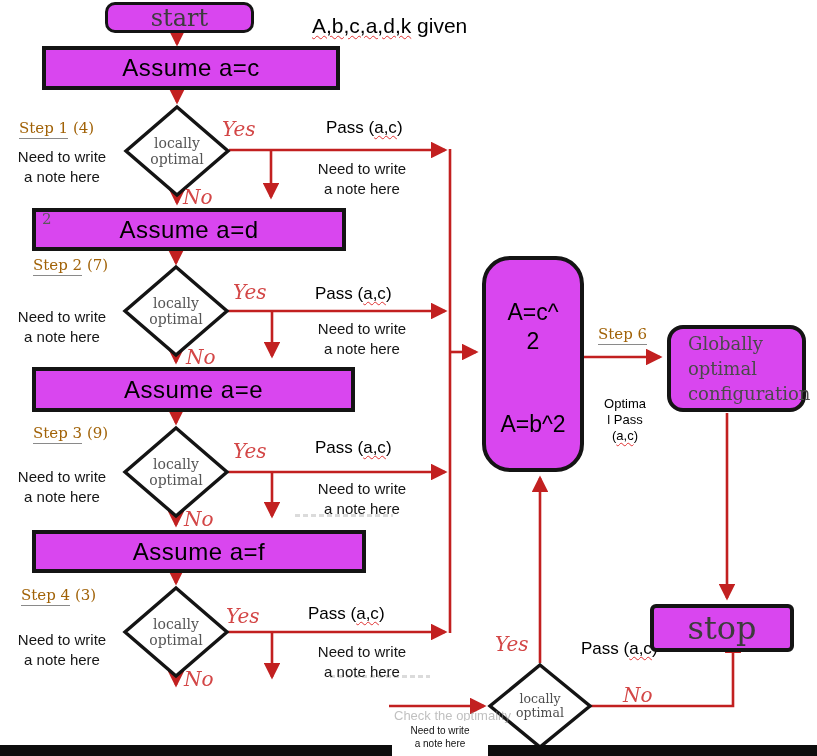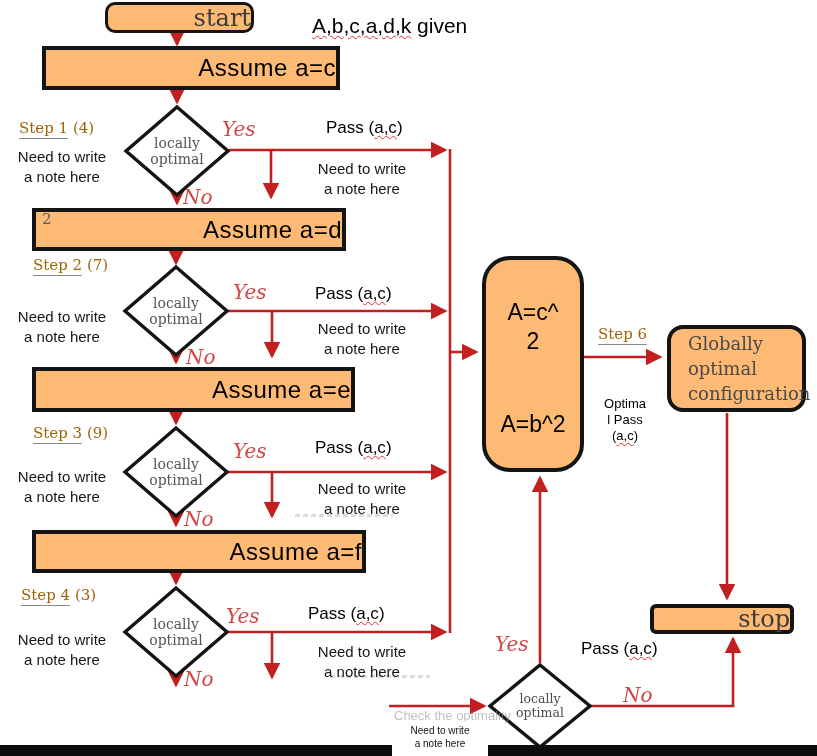--- a/index.html
+++ b/index.html
@@ -1,21 +1,21 @@
 <!DOCTYPE html>
 <html><head>
 <meta charset="utf-8">
 <style>
   html,body{margin:0;padding:0;background:#fff;}
   #stage{position:relative;width:817px;height:756px;background:#ffffff;overflow:hidden;
          font-family:"Liberation Sans",sans-serif;}
   #stage *{box-sizing:border-box;}
   svg.wires{position:absolute;left:0;top:0;width:817px;height:756px;}
-  .box{position:absolute;background:#fdba74;border:4px solid #141414;display:flex;
-       align-items:center;justify-content:flex-end;}
+  .box{position:absolute;background:#d946ef;border:4px solid #141414;display:flex;
+       align-items:center;justify-content:center;}
   .assume-text{font-size:24px;color:#000;letter-spacing:.5px;}
   .serif{font-family:"DejaVu Serif","Liberation Serif",serif;}
   .node-serif{color:#3c3c3c;}
   .dlabel{position:absolute;text-align:center;font-family:"DejaVu Serif",serif;
           font-size:14px;line-height:16px;color:#555;}
   .dlabel.small{font-size:12.5px;line-height:14px;color:#4d4d4d;}
   .note{position:absolute;text-align:center;font-size:15px;line-height:19.5px;color:#151515;}
   .step{position:absolute;font-family:"DejaVu Serif",serif;font-size:15px;color:#a16207;white-space:nowrap;}
   .step .u{border-bottom:1.4px solid #8a8a8a;padding-bottom:1px;}
   .yn{position:absolute;font-family:"DejaVu Serif",serif;font-style:italic;font-size:20px;
@@ -221,21 +221,21 @@
     <div><span>(</span><span class="wavy">a,c</span><span>)</span></div>
   </div>
 
   <div class="box" style="left:667px;top:325px;width:139px;height:87px;border-radius:16px;"></div>
   <div class="global-text">
     <div>Globally</div>
     <div>optimal</div>
     <div>configuration</div>
   </div>
 
-  <div class="box serif node-serif" style="left:650px;top:604px;width:144px;height:30px;border-radius:6px;font-size:24px;">
+  <div class="box serif node-serif" style="left:650px;top:604px;width:144px;height:48px;border-radius:6px;font-size:32px;">
     <span>stop</span>
   </div>
 
   <div class="faint">Check the optimality</div>
 
   <div class="bar" style="left:0;width:392px;"></div>
   <div class="bar" style="left:488px;width:329px;"></div>
   <div class="notch">
     <div>Need to write</div>
     <div>a note here</div>

